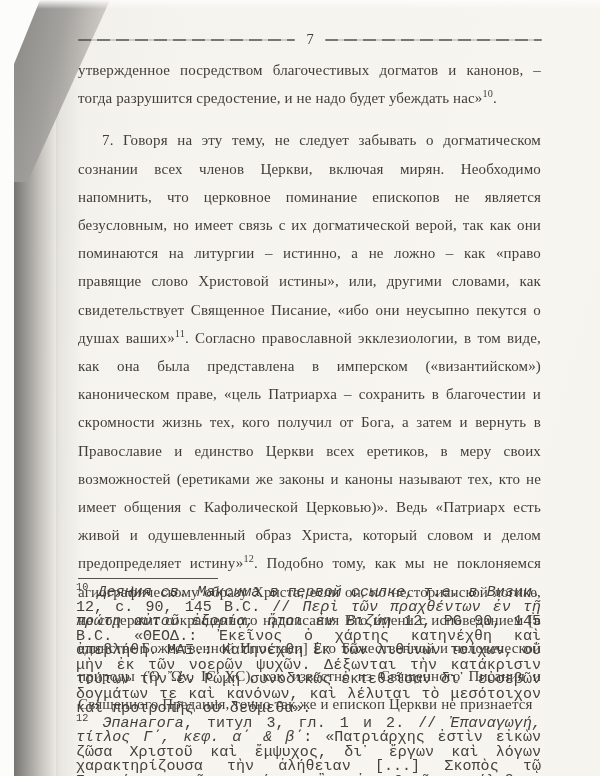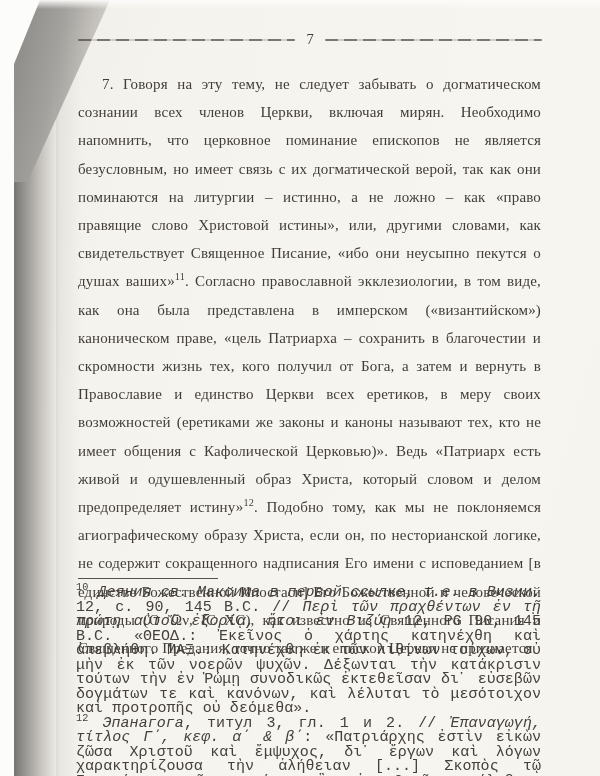--- a/index.html
+++ b/index.html
@@ -107,20 +107,21 @@
   <div class="scan-edge-left-wedge"></div>
   <div class="scan-edge-top"></div>
 
   <header class="running-head">
     <span class="head-rule"></span>
     <span class="page-num">7</span>
     <span class="head-rule"></span>
   </header>
 
   <main class="body-text">
+    <p class="para-cont"><span>утвержденное посредством благочестивых догматов и канонов, – тогда разрушится средостение, и не надо будет убеждать нас»</span><span class="sup">10</span><span>.</span></p>
     <p class="para-main"><span>7. Говоря на эту тему, не следует забывать о догматическом сознании всех членов Церкви, включая мирян. Необходимо напомнить, что церковное поминание епископов не является безусловным, но имеет связь с их догматической верой, так как они поминаются на литургии – истинно, а не ложно – как «право правящие слово Христовой истины», или, другими словами, как свидетельствует Священное Писание, «ибо они неусыпно пекутся о душах ваших»</span><span class="sup">11</span><span>. Согласно православной экклезиологии, в том виде, как она была представлена в имперском («византийском») каноническом праве, «цель Патриарха – сохранить в благочестии и скромности жизнь тех, кого получил от Бога, а затем и вернуть в Православие и единство Церкви всех еретиков, в меру своих возможностей (еретиками же законы и каноны называют тех, кто не имеет общения с Кафолической Церковью)». Ведь «Патриарх есть живой и одушевленный образ Христа, который словом и делом предопределяет истину»</span><span class="sup">12</span><span>. Подобно тому, как мы не поклоняемся агиографическому образу Христа, если он, по несторианской логике, не содержит сокращенного надписания Его имени с исповеданием [в единстве Божественной Ипостаси] Его Божественной и человеческой природы (Ὁ Ὤν, IC XC), как известно из Священного Писания и Священного Предания, точно так же и епископ Церкви не признается</span></p>
   </main>
 
   <div class="fn-separator"></div>
 
   <section class="footnotes">
     <p class="footnote"><span class="sup">10</span><span> </span><span class="it">Деяния св. Максима в первой ссылке, т.е. в Визии.</span><span> 12, с. 90, 145 B.C. // </span><span class="it">Περὶ τῶν πραχθέντων ἐν τῇ πρώτῃ αὐτοῦ ἐξορίᾳ, ἤτοι ἐν Βιζύῃ</span><span> 12, PG 90, 145 B.C. «ΘΕΟΔ.: Ἐκεῖνος ὁ χάρτης κατηνέχθη καὶ ἀπεβλήθη. ΜΑΞ.: Κατηνέχθη ἐκ τῶν λιθίνων τοίχων, οὐ μὴν ἐκ τῶν νοερῶν ψυχῶν. Δέξωνται τὴν κατάκρισιν τούτων τὴν ἐν Ῥώμῃ συνοδικῶς ἐκτεθεῖσαν δι᾽ εὐσεβῶν δογμάτων τε καὶ κανόνων, καὶ λέλυται τὸ μεσότοιχον καὶ προτροπῆς οὐ δεόμεθα».</span></p>
     <p class="footnote"><span class="sup">12</span><span> </span><span class="it">Эпанагога</span><span>, титул 3, гл. 1 и 2. // </span><span class="it">Ἐπαναγωγή, τίτλος Γ΄, κεφ. α΄ &amp; β΄</span><span>: «Πατριάρχης ἐστὶν εἰκὼν ζῶσα Χριστοῦ καὶ ἔμψυχος, δι᾽ ἔργων καὶ λόγων χαρακτηρίζουσα τὴν ἀλήθειαν [...] Σκοπὸς τῷ Πατριάρχῃ πρῶτον μέν, οὓς ἐκ Θεοῦ παρέλαβεν, εὐσεβείᾳ καὶ σεμνότητι βίου διαφυλάξαι, ἔπειτα δὲ καὶ πάντας τοὺς αἱρετικοὺς κατὰ τὸ δυνατὸν αὐτῷ πρὸς τὴν ὀρθοδοξίαν καὶ τὴν ἕνωσιν τῆς Ἐκκλησίας ἐπιστρέψαι (αἱρετικοὶ δὲ τοῖς νόμοις καὶ τοῖς κανόσι καλοῦνται καὶ οἱ τῇ Καθολικῇ μὴ κοινωνοῦντες Ἐκκλησίᾳ)».</span></p>
   </section>
 

